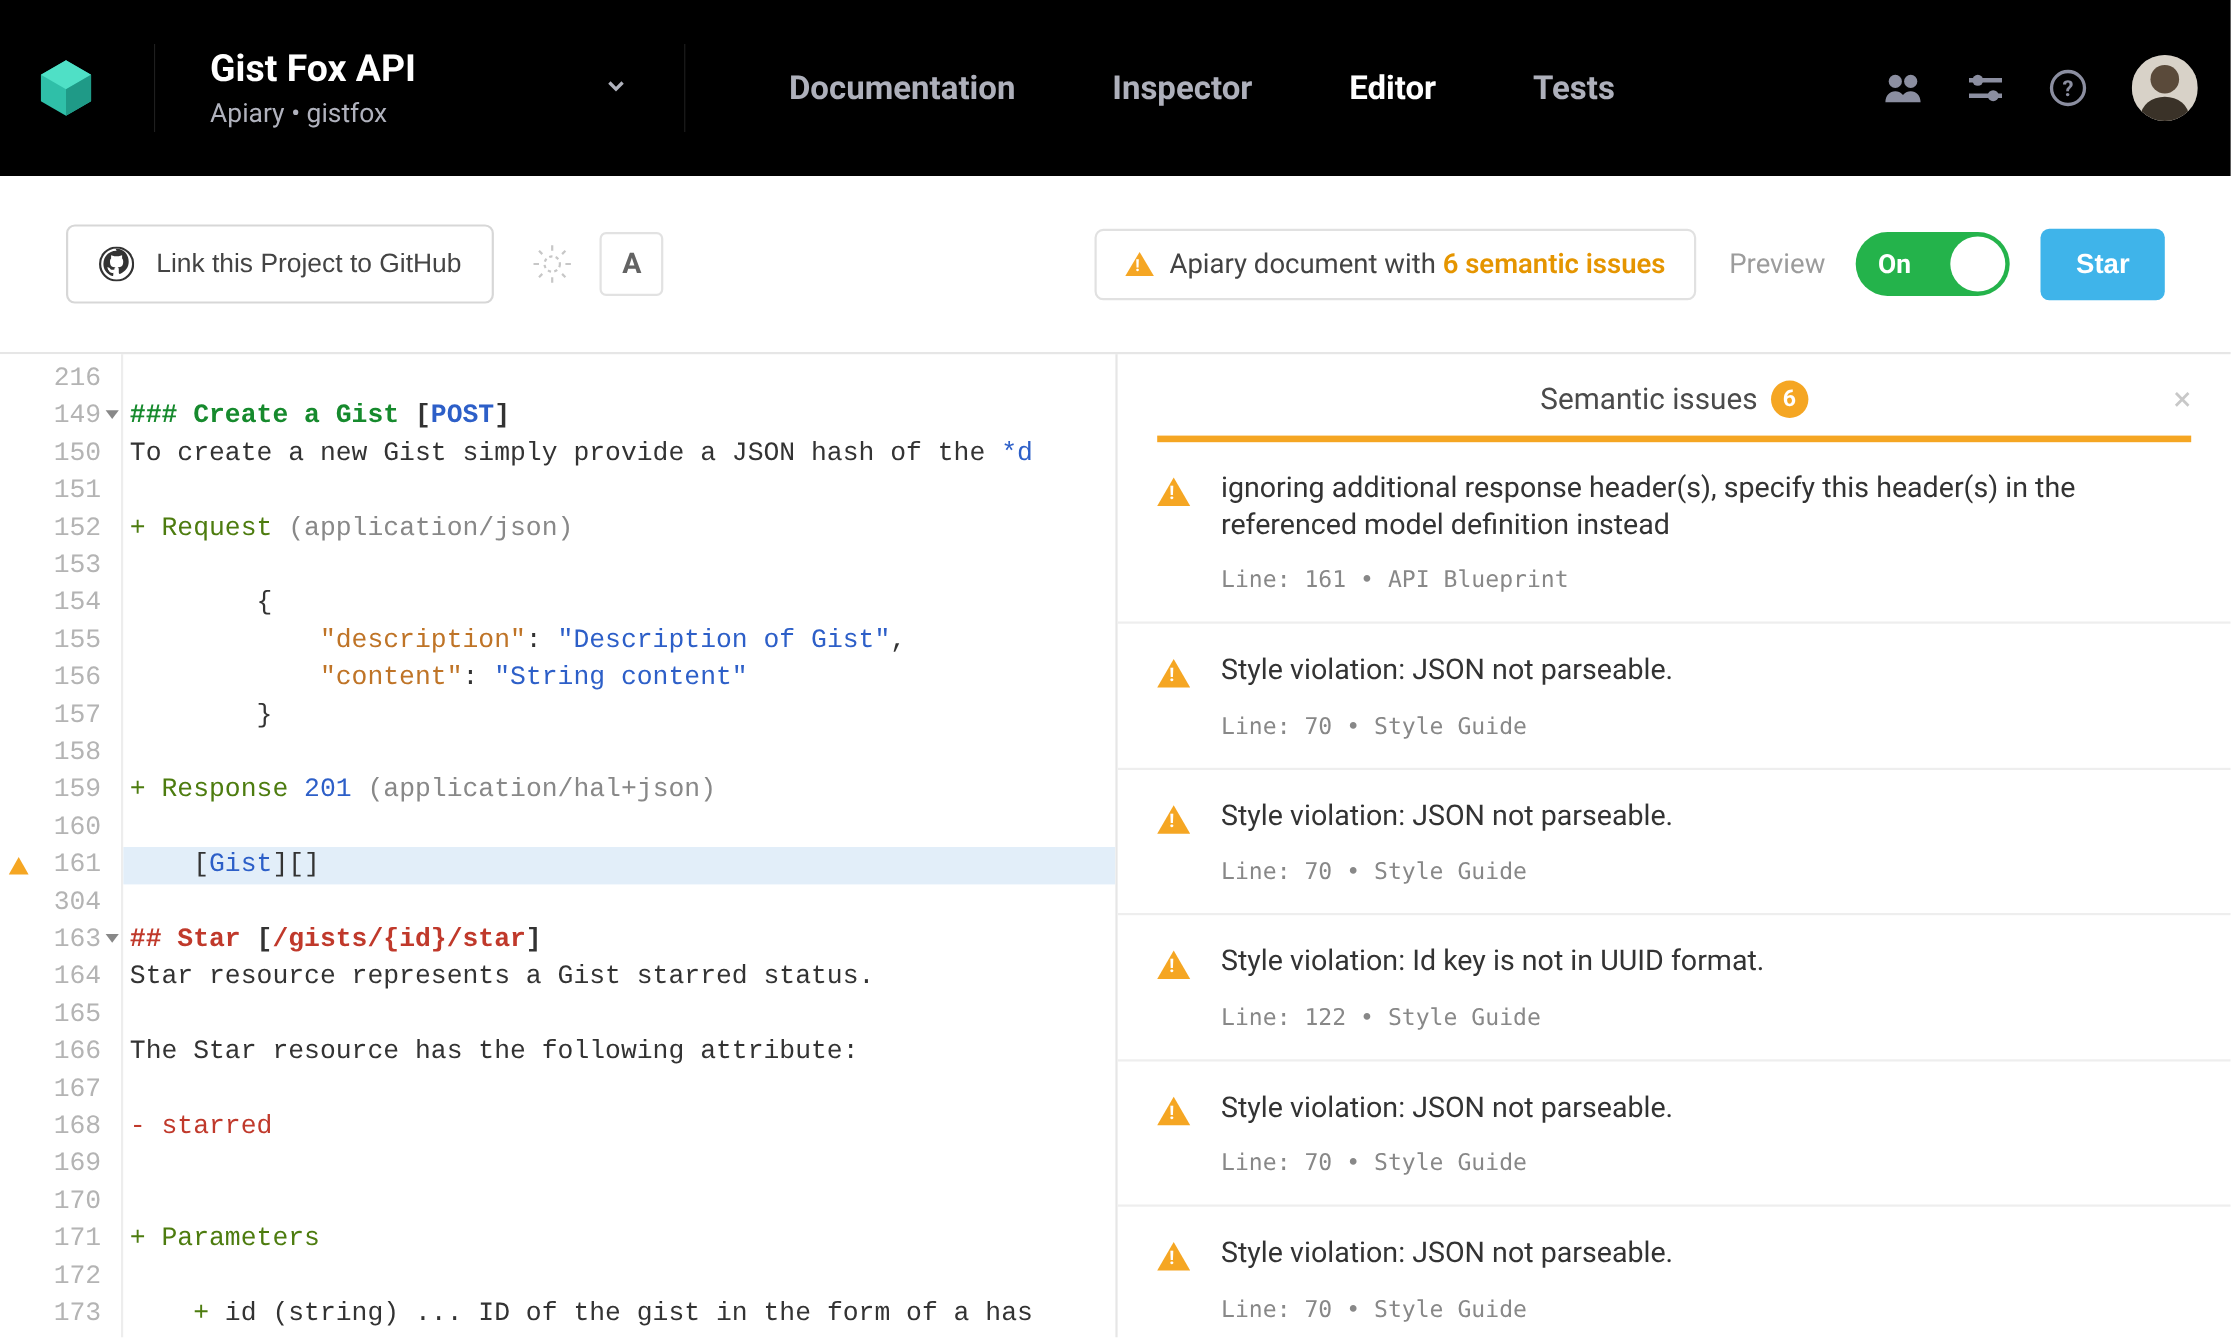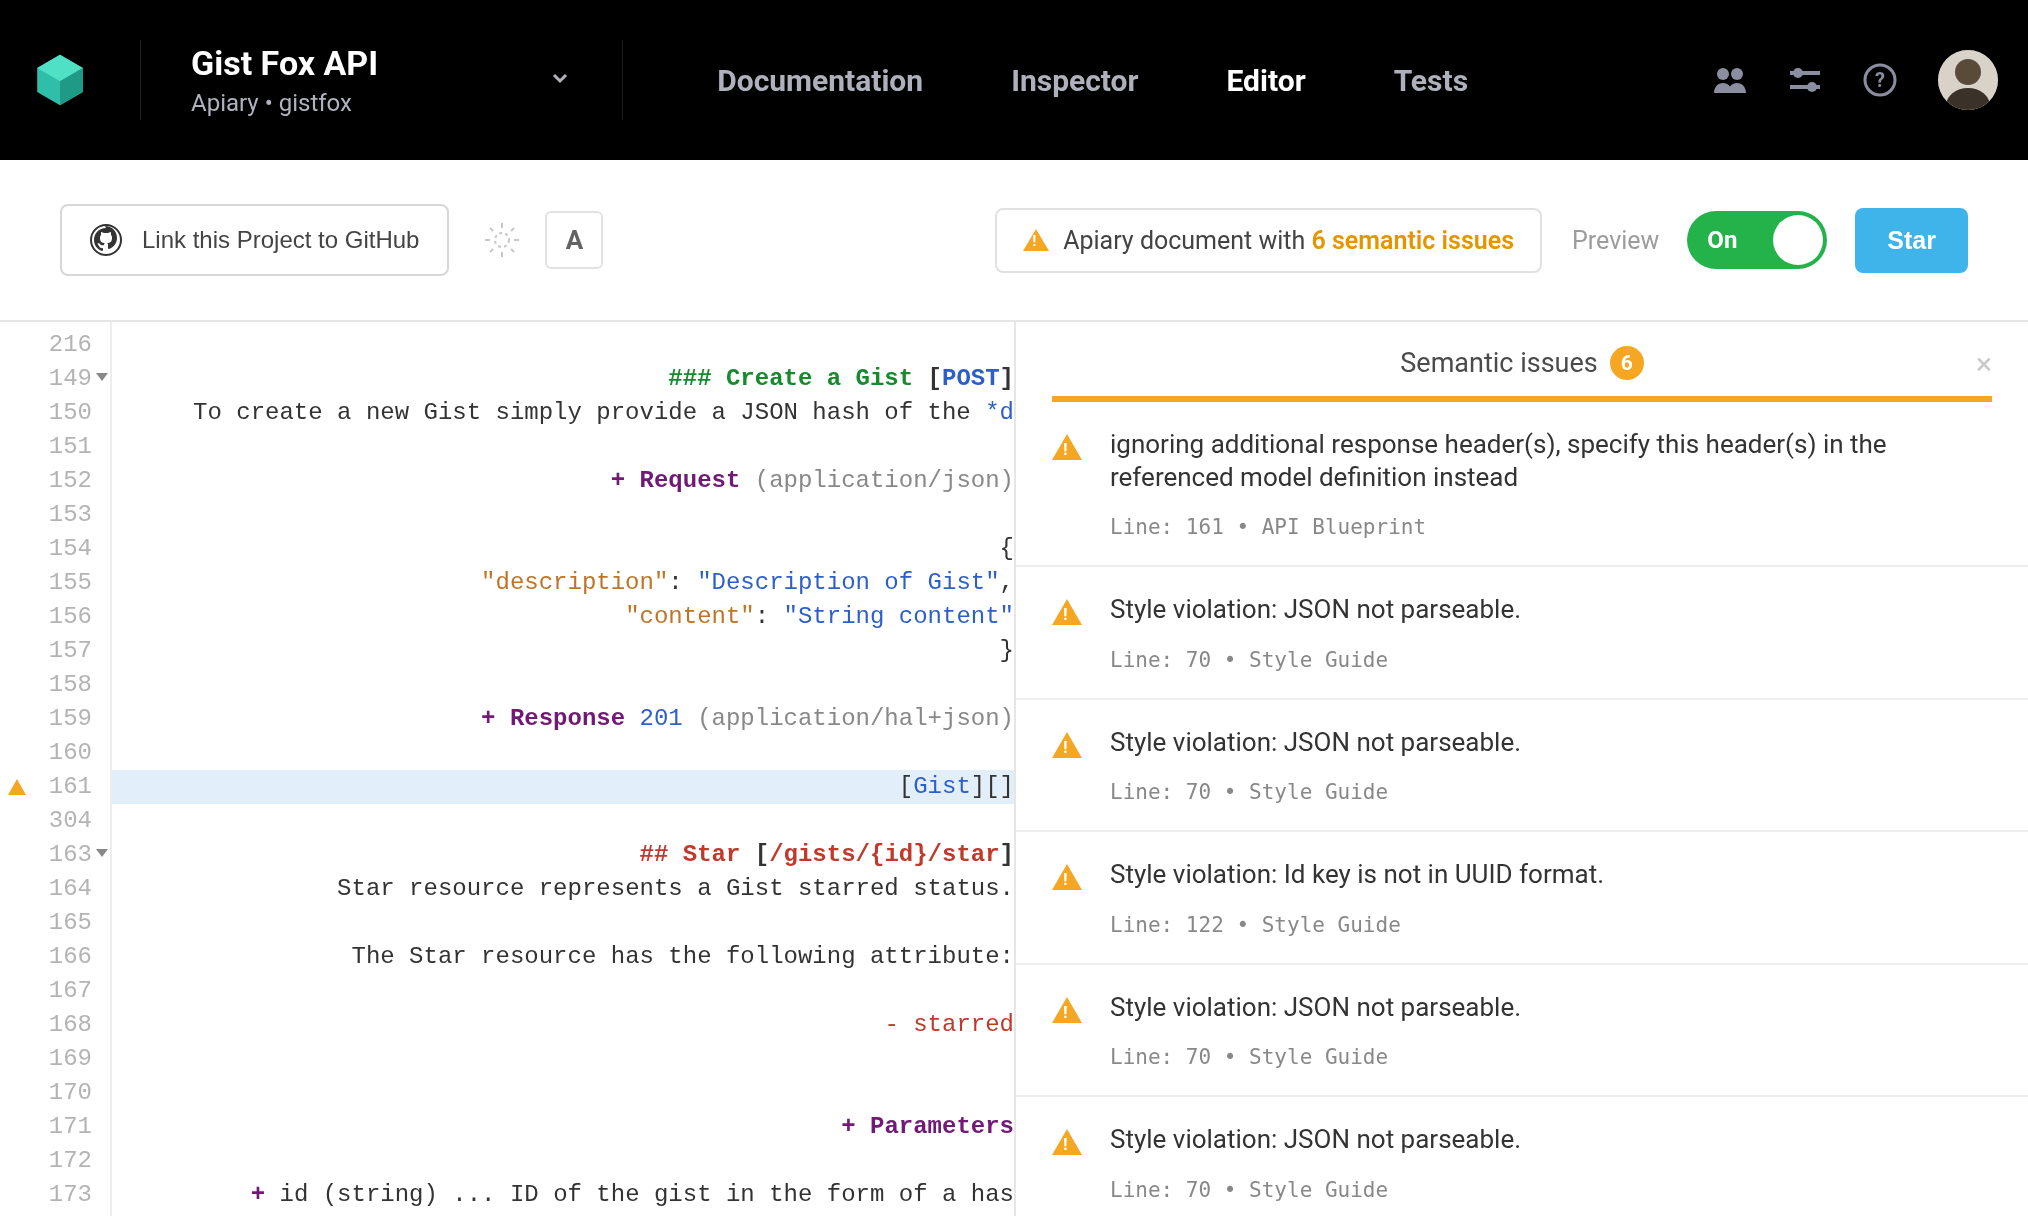--- a/index.html
+++ b/index.html
@@ -233,32 +233,31 @@
 .code {
   flex: 1;
   padding-top: 6px;
   padding-left: 6px;
   white-space: pre;
   color: #333;
   overflow: hidden;
 }
 .code-line {
   height: 34px;
-  text-align: right;
 }
 .code-line.highlighted {
   background: #e2eef9;
   margin-left: -6px;
   padding-left: 6px;
 }
 .tok-h { color: #168a2d; font-weight: 700; }
 .tok-brk { color: #333; font-weight: 700; }
 .tok-method { color: #2d5fc8; font-weight: 700; }
 .tok-link { color: #2d5fc8; }
-.tok-plus { color: #701a75; font-weight: bold; }
+.tok-plus { color: #4d7c0f; }
 .tok-minus { color: #c0392b; }
 .tok-key { color: #bf7427; }
 .tok-str { color: #2d5fc8; }
 .tok-num { color: #2d5fc8; }
 .tok-dim { color: #888; }
 .tok-path { color: #c0392b; font-weight: 700; }
 .tok-hh { color: #c0392b; font-weight: 700; }
 
 
 .issues {

